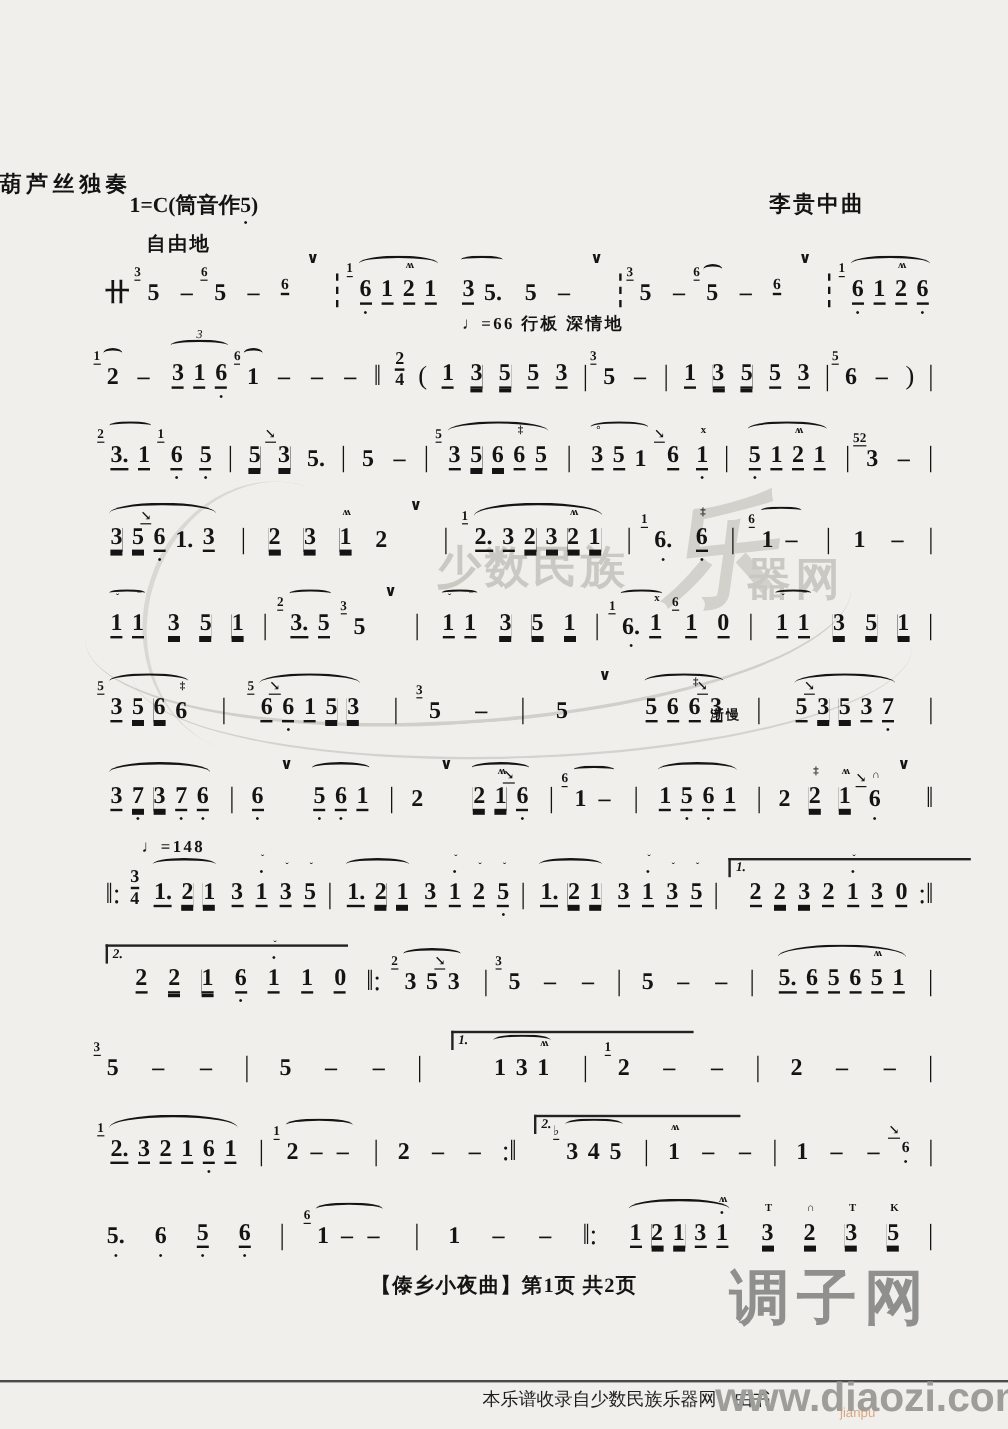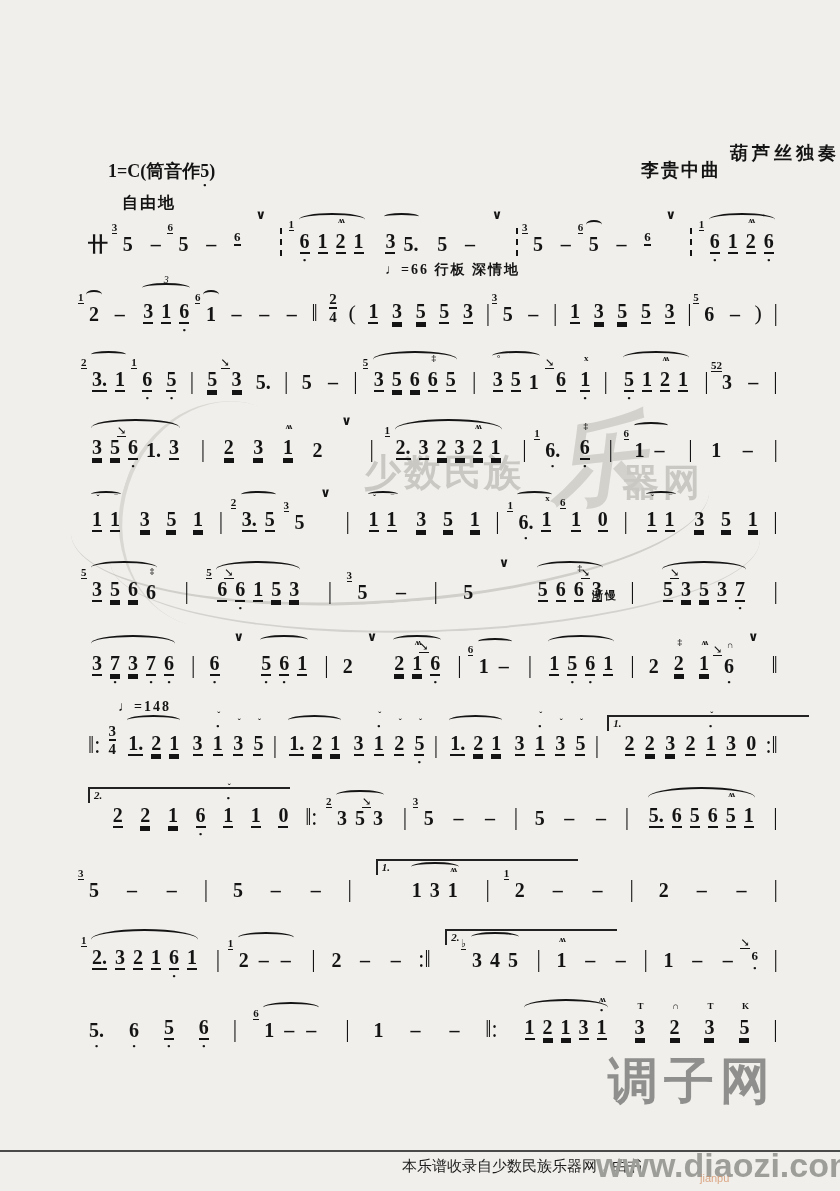--- a/index.html
+++ b/index.html
@@ -1,20 +1,20 @@
 <!DOCTYPE html>
 <html><head>
 <meta charset="utf-8">
 <style>
   html,body{margin:0;padding:0;background:#888;}
   .sheet{position:relative;width:840px;height:1191px;margin:0 auto;background:#f0efeb;
          font-family:"Liberation Serif","DejaVu Serif",serif;color:#141414;overflow:hidden;}
   
   .title{position:absolute;top:84px;left:0;right:0;text-align:center;font-size:31px;font-weight:bold;letter-spacing:14px;}
-  .subtitle{position:absolute;top:141px;left:0;right:0;text-align:right;font-size:18px;font-weight:bold;letter-spacing:4px;}
+  .subtitle{position:absolute;top:141px;left:0;right:0;text-align:left;font-size:18px;font-weight:bold;letter-spacing:4px;}
   .keysig{position:absolute;top:159px;left:108px;font-size:18px;font-weight:bold;}
   .kn{position:relative;display:inline-block;}
   .kn::after{content:"•";position:absolute;left:50%;transform:translateX(-50%);bottom:-8px;font-size:9px;}
   .composer{position:absolute;top:158px;left:641px;font-size:18px;font-weight:bold;letter-spacing:2px;}
   .marktext{position:absolute;font-weight:bold;font-size:16px;letter-spacing:2px;}
   
   .row{position:absolute;left:88px;right:62px;height:34px;display:flex;align-items:flex-end;
        justify-content:space-between;gap:3px;white-space:nowrap;}
   .note{position:relative;font-weight:bold;font-size:20px;line-height:1;padding:1px 1px 2px;}
   .note .nc{display:inline-block;line-height:1;}
@@ -535,18 +535,19 @@
           <span class="note u1"><span class="nc">1</span><span class="mk hi2">ʌʌ</span><span class="hid">•</span></span>
         </span>
         <span class="note u2"><span class="nc">3</span><span class="mk">T</span></span>
         <span class="note u2"><span class="nc">2</span><span class="mk">∩</span></span>
         <span class="note u2"><span class="nc">3</span><span class="mk">T</span></span>
         <span class="note u2"><span class="nc">5</span><span class="mk">K</span></span>
         <span class="tk bar">|</span>
       </div>
     </div>
 
+  <div class="pageinfo">【傣乡小夜曲】第1页 共2页</div>
   <div class="sitebig">调子网</div>
   <div class="botline"></div>
   <div class="credit">本乐谱收录自少数民族乐器网，由书</div>
   <div class="siteurl">www.diaozi.com</div>
   <div class="tinyorange">jianpu</div>
 </div>
 
 </body></html>

